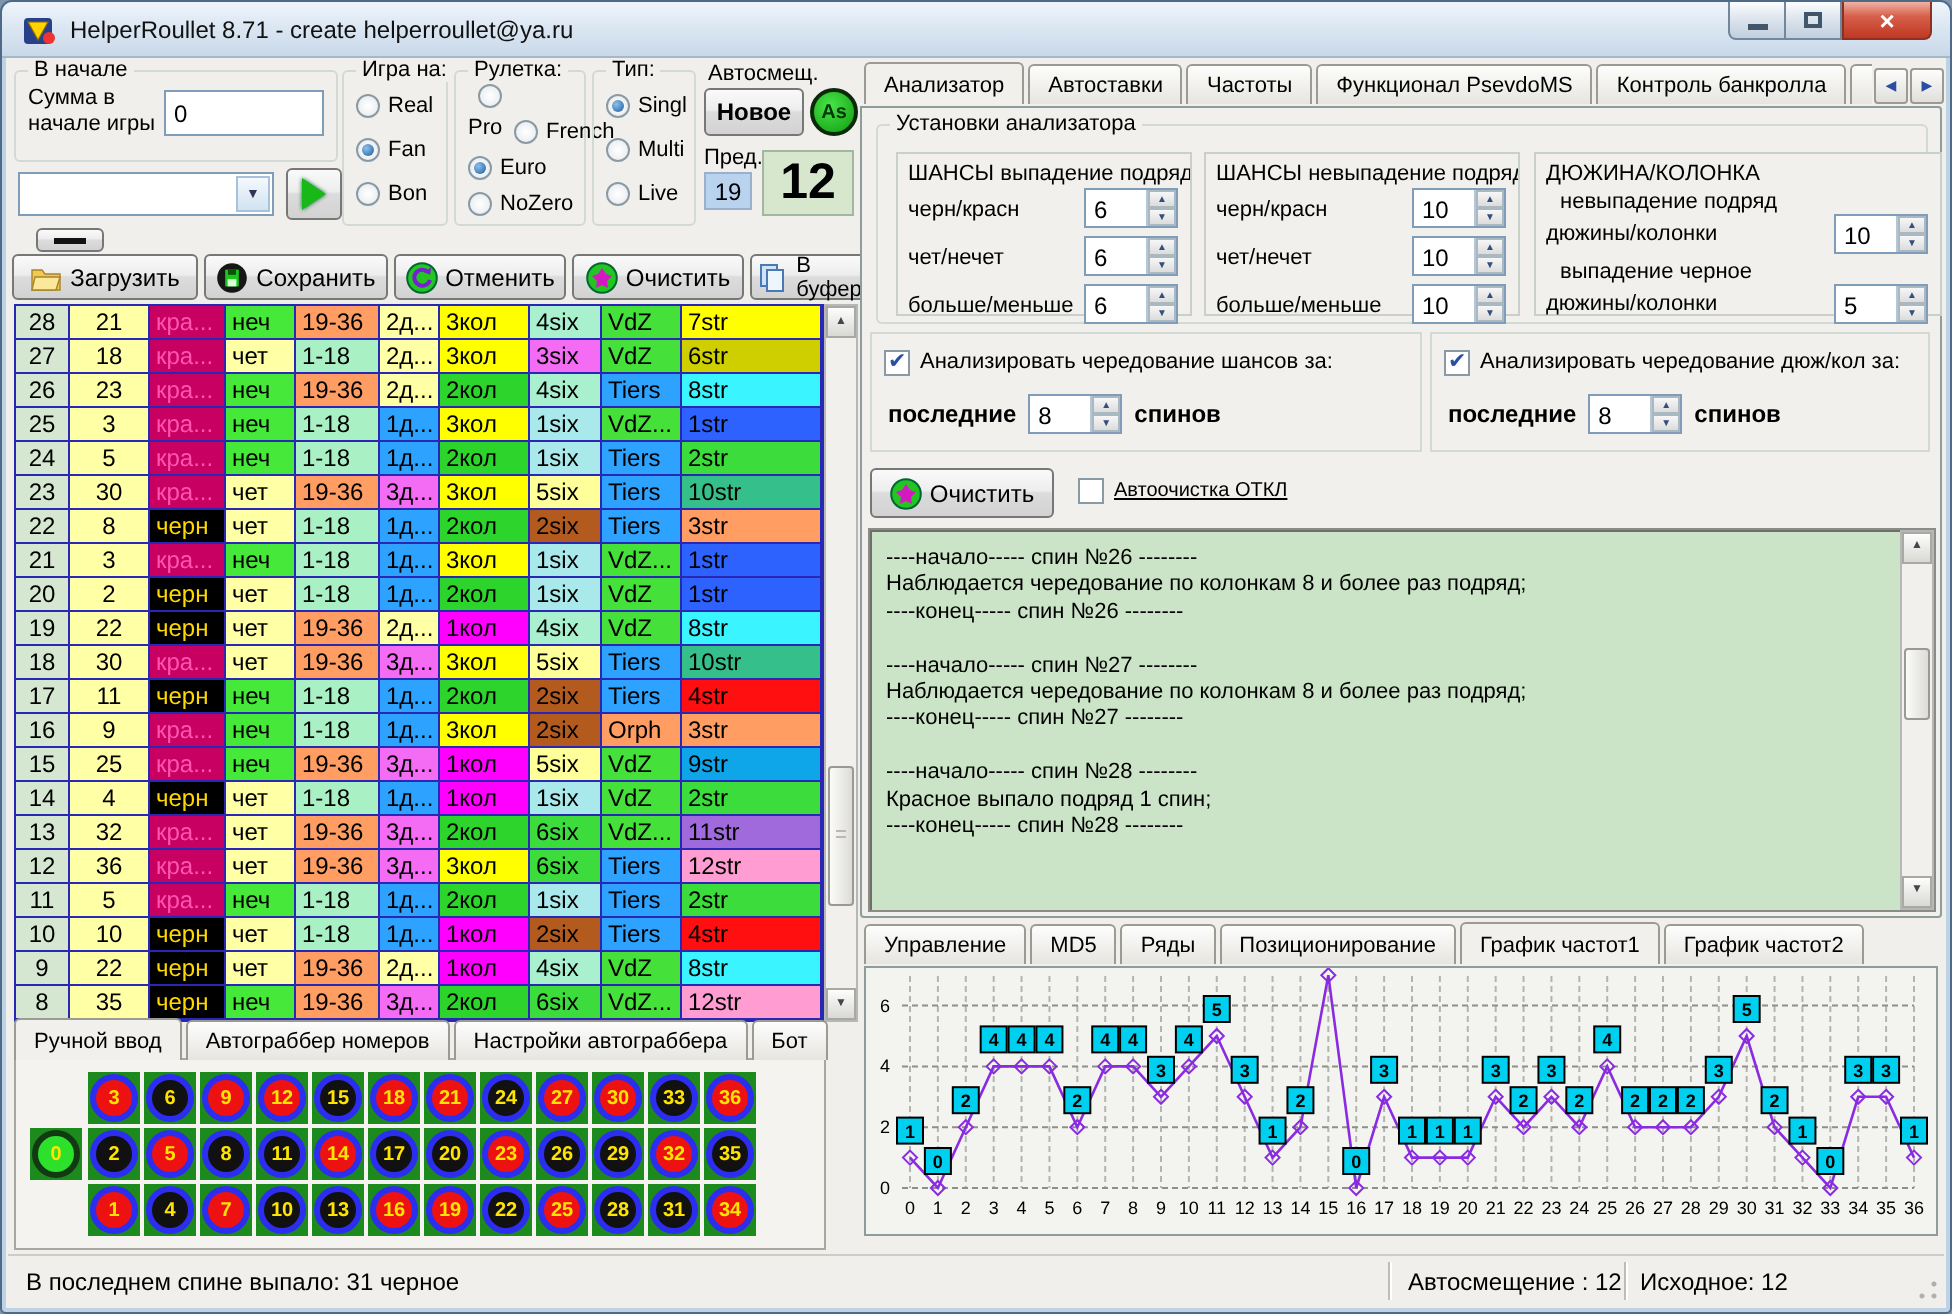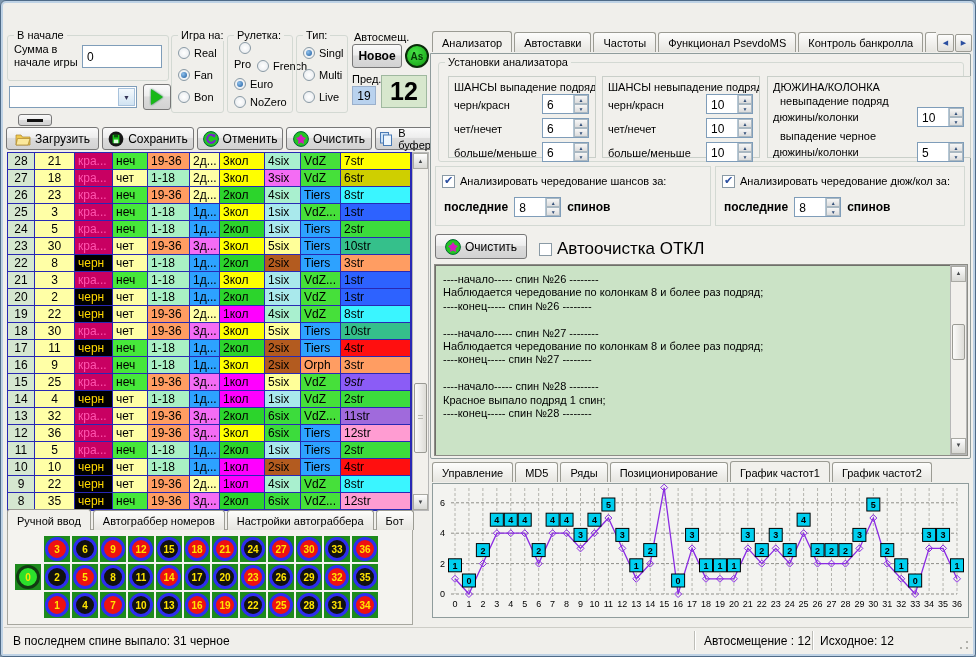--- a/index.html
+++ b/index.html
@@ -160,21 +160,21 @@
   .bx3 .an-row .spin { top:0; }
 
   .chk-sec { position:absolute; border:1px solid #d3d9d3; height:60px; top:112px; font-size:11px; }
   .cs1 { left:4px; width:276px; } .cs2 { left:284px; width:250px; }
   .chk-line { position:absolute; left:6px; top:8px; display:flex; gap:5px; align-items:flex-start; }
   .last-line { position:absolute; left:8px; top:30px; display:flex; gap:6px; align-items:center; }
   .last-line .b { font-weight:bold; font-size:12px; }
 
   .clear-btn { position:absolute; left:4px; top:180px; width:92px; height:25px; }
   .autoclean { position:absolute; left:108px; top:185px; display:flex; gap:5px; align-items:center;
-    font-size:17px; }
+    font-size:10px;text-decoration:underline; }
 
   .log { position:absolute; left:3px; top:210px; width:534px; height:192px;
     border:1px solid #8c8c86; box-shadow:inset 1px 1px 0 #6f6f6a; background:#cbe3c6;
     padding:8px 24px 4px 8px; font-size:11px; line-height:13.4px; overflow:hidden; }
   .log .ln { white-space:nowrap; }
   .vs-log { right:0px; top:0px; bottom:0px; height:auto; position:absolute; }
 
   .bottom-tabs { position:absolute; left:2px; top:432px; white-space:nowrap; z-index:2; }
   .chart-panel { position:absolute; left:2px; top:454px; width:537px; height:135px;
     border:1px solid #8f9c9c; background:#f3f3f0; }
@@ -192,20 +192,39 @@
     background:
       radial-gradient(circle at 8px 2px,#b0b0aa 1px,transparent 1.5px),
       radial-gradient(circle at 8px 8px,#b0b0aa 1px,transparent 1.5px),
       radial-gradient(circle at 2px 8px,#b0b0aa 1px,transparent 1.5px); }
 </style>
 </head>
 <body>
 
 <div class="window">
 
+  <div class="titlebar">
+    <svg class="app-icon" viewBox="0 0 18 18">
+      <rect x="1" y="3" width="14" height="13" rx="2" fill="#27408b"></rect>
+      <path d="M3 5 h10 l-5 9 z" fill="#ffd400" stroke="#8a6d00" stroke-width="0.6"></path>
+      <circle cx="13.5" cy="13" r="3" fill="#e33"></circle>
+    </svg>
+    <span class="title-text">HelperRoullet 8.71 - create helperroullet@ya.ru</span>
+    <div class="winbtns">
+      <div class="winbtn min">
+          <div class="glyph-min"></div>
+        </div>
+      <div class="winbtn max">
+          <div class="glyph-max"></div>
+        </div>
+      <div class="winbtn close">
+          <span class="glyph-close">×</span>
+        </div>
+    </div>
+  </div>
 
   <div class="left-pane">
 
     <div class="grp grp-start">
       <span class="grp-lbl">В начале</span>
       <div class="sum-lab">Сумма в начале игры</div>
       <div class="sum-input">0</div>
     </div>
 
     <div class="combo">
@@ -485,21 +504,21 @@
         <div class="trow">
           <div class="tcell ctr" style="background: rgb(213, 231, 208);">15</div>
           <div class="tcell ctr" style="background: rgb(255, 255, 166);">25</div>
           <div class="tcell" style="background: rgb(200, 0, 98); color: rgb(255, 84, 176);">кра...</div>
           <div class="tcell" style="background: rgb(70, 232, 58); color: rgb(0, 0, 0);">неч</div>
           <div class="tcell" style="background: rgb(255, 157, 98); color: rgb(0, 0, 0);">19-36</div>
           <div class="tcell" style="background: rgb(244, 108, 244); color: rgb(0, 0, 0);">3д...</div>
           <div class="tcell" style="background: rgb(255, 0, 255); color: rgb(0, 0, 0);">1кол</div>
           <div class="tcell" style="background: rgb(255, 255, 153); color: rgb(0, 0, 0);">5six</div>
           <div class="tcell" style="background: rgb(70, 224, 58); color: rgb(0, 0, 0);">VdZ</div>
-          <div class="tcell" style="background: #8b5cf6; color: rgb(0, 0, 0); font-style: italic;">9str</div>
+          <div class="tcell" style="background: #0ea5e9; color: rgb(0, 0, 0);">9str</div>
         </div>
         <div class="trow">
           <div class="tcell ctr" style="background: rgb(213, 231, 208);">14</div>
           <div class="tcell ctr" style="background: rgb(255, 255, 166);">4</div>
           <div class="tcell" style="background: rgb(0, 0, 0); color: rgb(255, 216, 0);">черн</div>
           <div class="tcell" style="background: rgb(255, 255, 166); color: rgb(0, 0, 0);">чет</div>
           <div class="tcell" style="background: rgb(169, 240, 196); color: rgb(0, 0, 0);">1-18</div>
           <div class="tcell" style="background: rgb(45, 162, 255); color: rgb(0, 0, 0);">1д...</div>
           <div class="tcell" style="background: rgb(255, 0, 255); color: rgb(0, 0, 0);">1кол</div>
           <div class="tcell" style="background: rgb(169, 233, 236); color: rgb(0, 0, 0);">1six</div>

